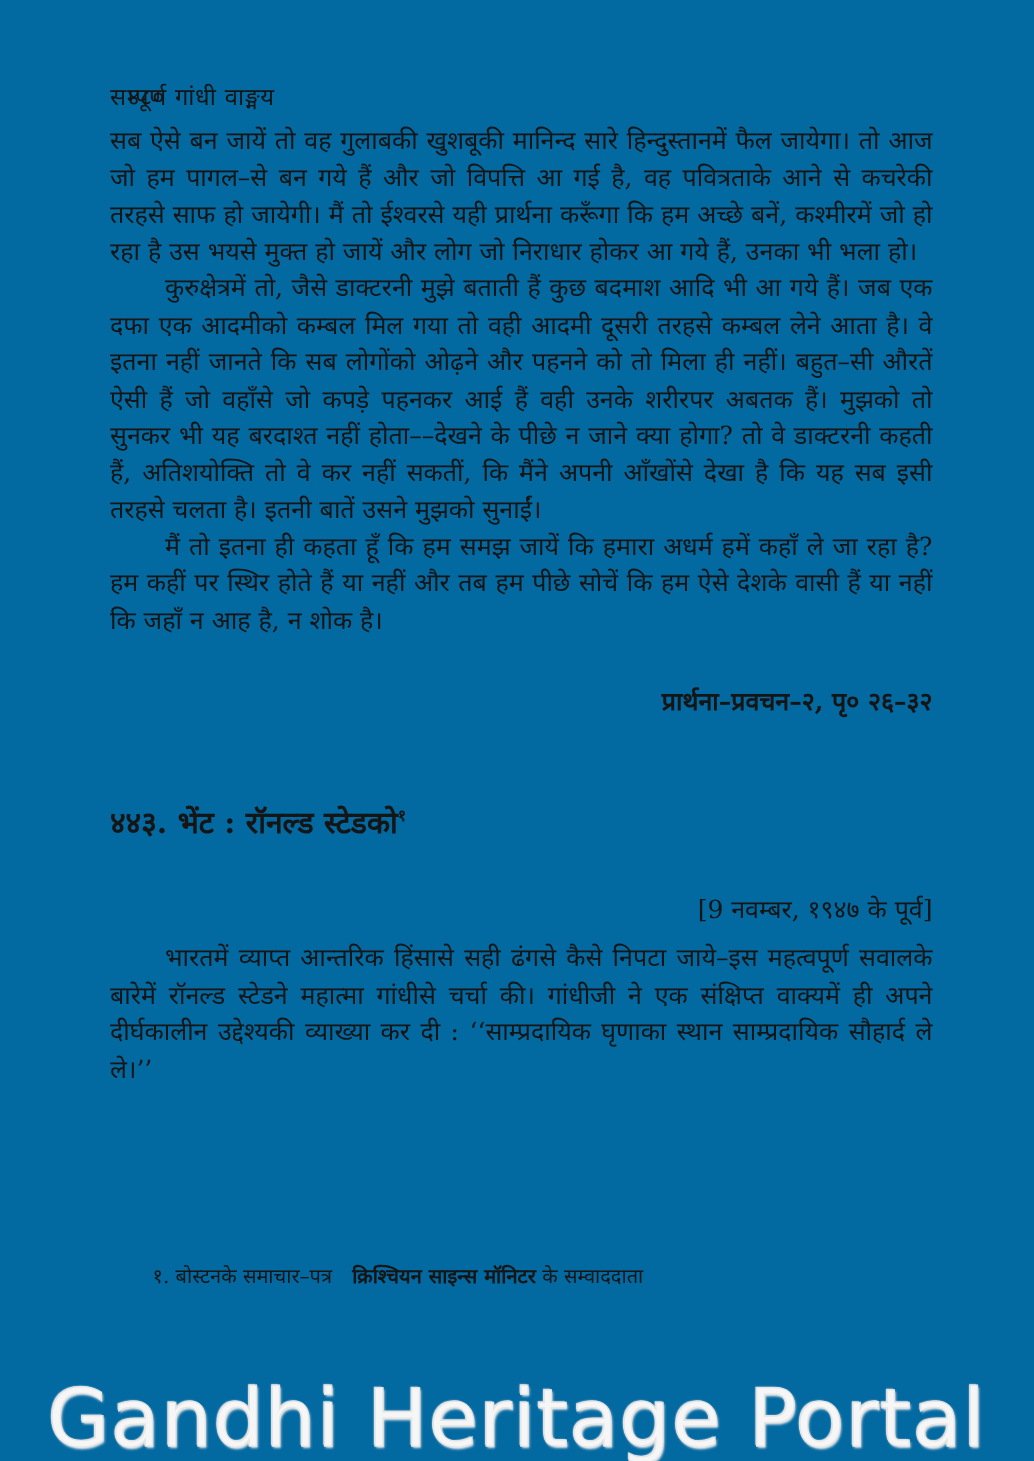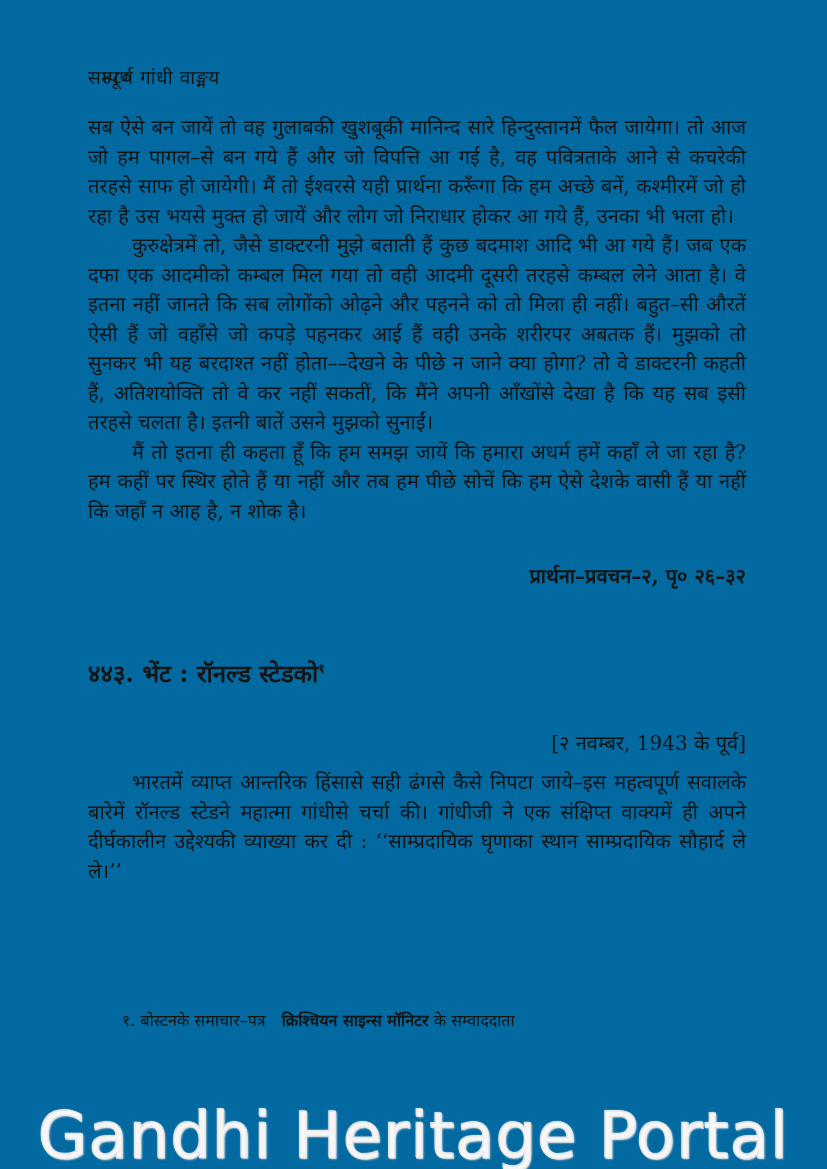--- a/index.html
+++ b/index.html
@@ -35,21 +35,21 @@
     position: absolute;
     left: 0;
     right: 0;
     top: 0;
     letter-spacing: 0.5px;
   }
 
   
   .content {
     position: absolute;
-    top: 113px;
+    top: 98px;
     left: 88px;
     width: 658px;
     font-size: 20px;
     line-height: 29.5px;
     text-align: justify;
   }
   .para {
     margin: 0;
   }
   .para.indent {
@@ -124,21 +124,21 @@
     <p class="para">सब ऐसे बन जायें तो वह गुलाबकी खुशबूकी मानिन्द सारे हिन्दुस्तानमें फैल जायेगा। तो आज जो हम पागल–से बन गये हैं और जो विपत्ति आ गई है, वह पवित्रताके आने से कचरेकी तरहसे साफ हो जायेगी। मैं तो ईश्वरसे यही प्रार्थना करूँगा कि हम अच्छे बनें, कश्मीरमें जो हो रहा है उस भयसे मुक्त हो जायें और लोग जो निराधार होकर आ गये हैं, उनका भी भला हो।</p>
 
     <p class="para indent">कुरुक्षेत्रमें तो, जैसे डाक्टरनी मुझे बताती हैं कुछ बदमाश आदि भी आ गये हैं। जब एक दफा एक आदमीको कम्बल मिल गया तो वही आदमी दूसरी तरहसे कम्बल लेने आता है। वे इतना नहीं जानते कि सब लोगोंको ओढ़ने और पहनने को तो मिला ही नहीं। बहुत–सी औरतें ऐसी हैं जो वहाँसे जो कपड़े पहनकर आई हैं वही उनके शरीरपर अबतक हैं। मुझको तो सुनकर भी यह बरदाश्त नहीं होता––देखने के पीछे न जाने क्या होगा? तो वे डाक्टरनी कहती हैं, अतिशयोक्ति तो वे कर नहीं सकतीं, कि मैंने अपनी आँखोंसे देखा है कि यह सब इसी तरहसे चलता है। इतनी बातें उसने मुझको सुनाईं।</p>
 
     <p class="para indent">मैं तो इतना ही कहता हूँ कि हम समझ जायें कि हमारा अधर्म हमें कहाँ ले जा रहा है? हम कहीं पर स्थिर होते हैं या नहीं और तब हम पीछे सोचें कि हम ऐसे देशके वासी हैं या नहीं कि जहाँ न आह है, न शोक है।</p>
 
     <p class="source-line">प्रार्थना–प्रवचन–२, पृ० २६–३२</p>
 
     <h2 class="section-title"><span>४४३. भेंट : रॉनल्ड स्टेडको</span><sup>१</sup></h2>
 
-    <p class="date-line">[२ नवम्बर, 1943 के पूर्व]</p>
+    <p class="date-line">[9 नवम्बर, १९४७ के पूर्व]</p>
 
     <div class="section-body">
       <p class="para indent">भारतमें व्याप्त आन्तरिक हिंसासे सही ढंगसे कैसे निपटा जाये–इस महत्वपूर्ण सवालके बारेमें रॉनल्ड स्टेडने महात्मा गांधीसे चर्चा की। गांधीजी ने एक संक्षिप्त वाक्यमें ही अपने दीर्घकालीन उद्देश्यकी व्याख्या कर दी : ‘‘साम्प्रदायिक घृणाका स्थान साम्प्रदायिक सौहार्द ले ले।’’</p>
 
 
     </div>
 
   </div>
 
   <div class="footnote">

